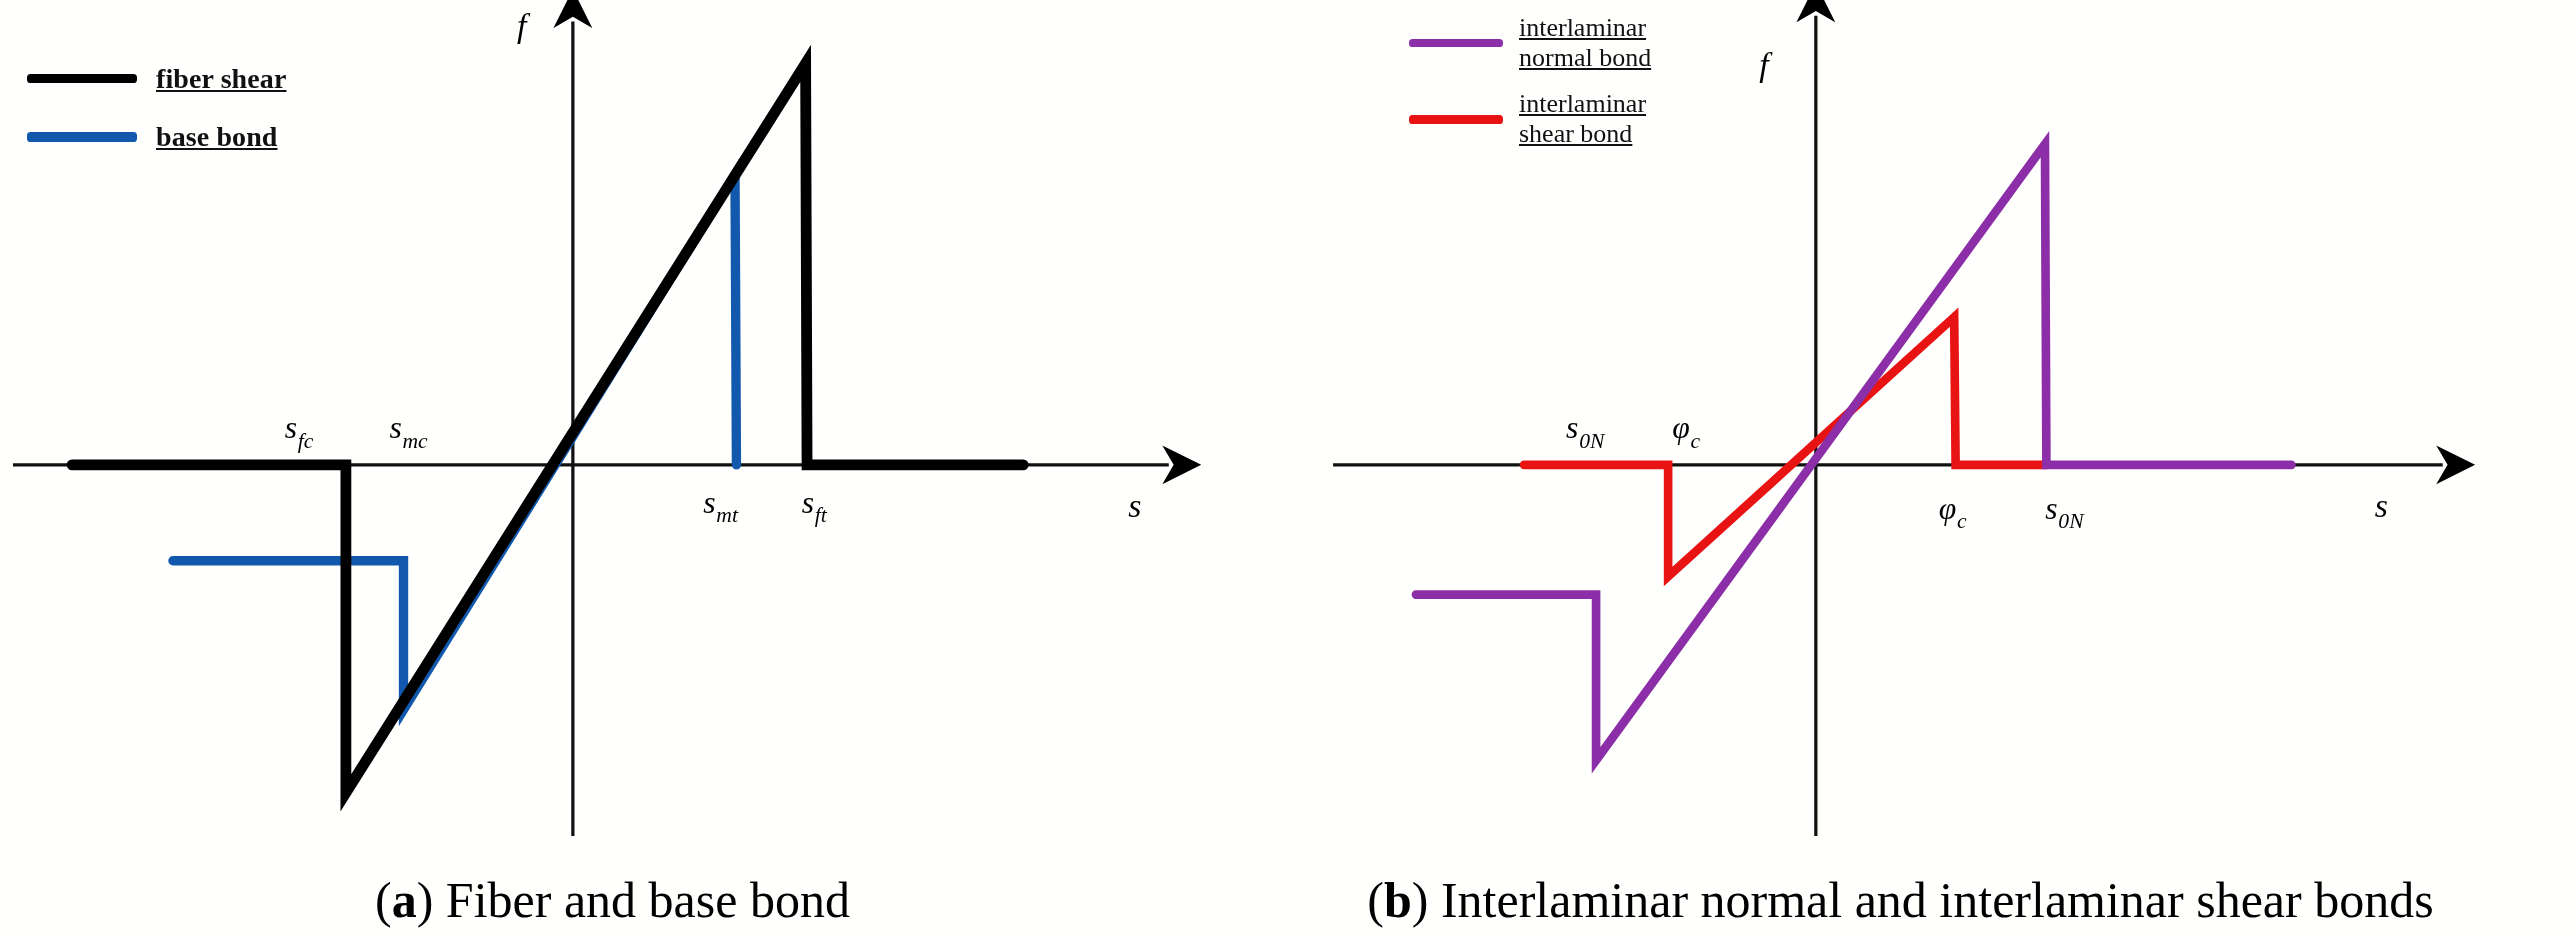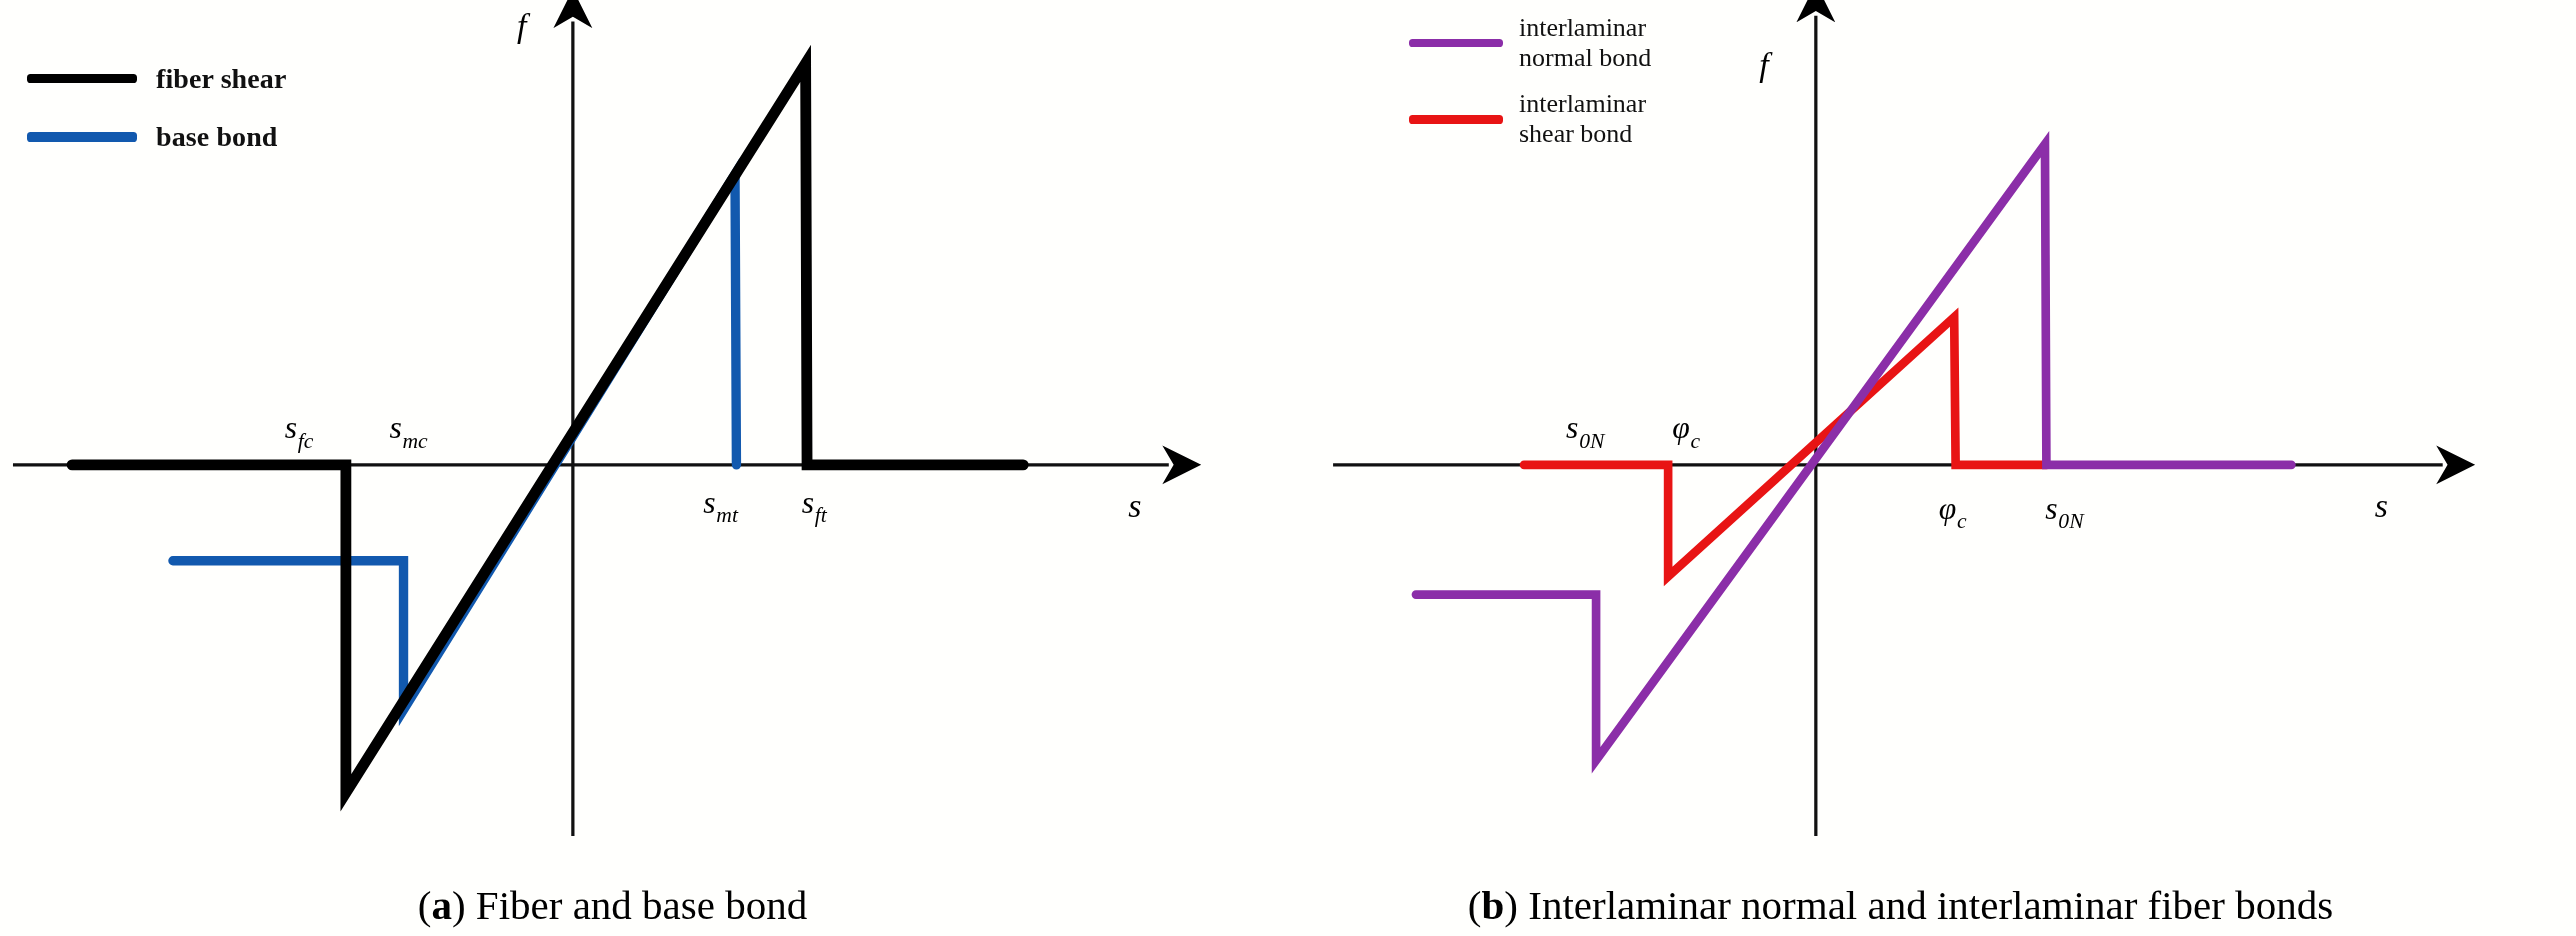--- a/index.html
+++ b/index.html
@@ -37,20 +37,21 @@
     display: flex;
     align-items: center;
   }
   .legend-swatch {
     flex: 0 0 auto;
     border-radius: 3.6px;
   }
   .legend-label {
     white-space: pre-line;
     line-height: 1.12;
+    text-decoration: underline;
   }
 
   
   #legend-a { left: 27px; top: 63px; gap: 27px; }
   #legend-a .legend-swatch { width: 110px; height: 9.4px; margin-right: 19px; }
   #legend-a .legend-label {
     font-size: 28px;
     font-weight: bold;
     color: #111;
     letter-spacing: 0.1px;
@@ -64,21 +65,21 @@
     font-size: 26px;
     font-weight: normal;
     color: #111;
     line-height: 1.16;
     text-align: left;
   }
 
   .caption {
     position: absolute;
     bottom: 7.2px;
-    font-size: 41px;
+    font-size: 50px;
     color: #000;
     white-space: nowrap;
   }
   .caption b { font-weight: bold; }
   #caption-a { left: 0; width: 1225px; text-align: center; }
   #caption-b { left: 1225px; width: 1351px; text-align: center; }
 
   .axis-label,
   .tick-label {
     font-family: "Liberation Serif", "DejaVu Serif", serif;
@@ -210,17 +211,17 @@
       <span class="legend-label">interlaminar
 shear bond</span>
     </div>
   </div>
 
   <div class="caption" id="caption-a">
     <span>(</span><b>a</b><span>) Fiber and base bond</span>
   </div>
 
   <div class="caption" id="caption-b">
-    <span>(</span><b>b</b><span>) Interlaminar normal and interlaminar fiber bonds</span>
+    <span>(</span><b>b</b><span>) Interlaminar normal and interlaminar shear bonds</span>
   </div>
 
 </div>
 
 
 </body></html>

